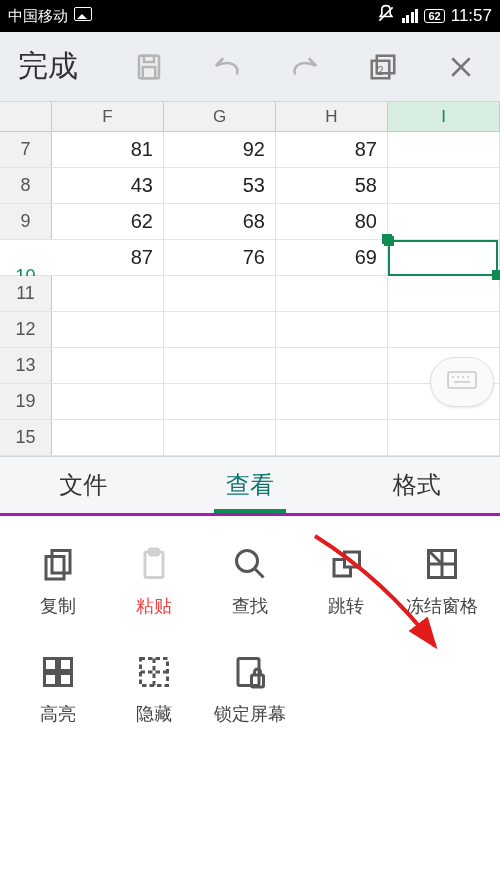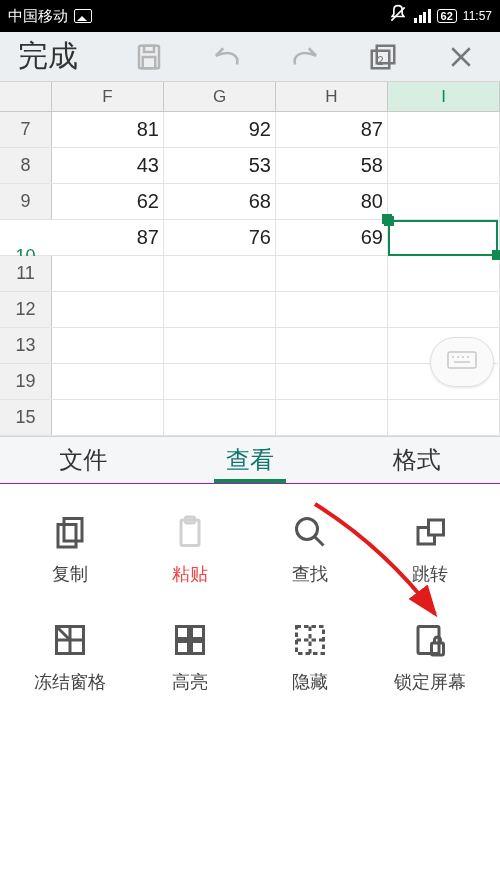--- a/index.html
+++ b/index.html
@@ -1,62 +1,62 @@
 <!DOCTYPE html>
 <html><head>
 <meta charset="utf-8">
 <style>
 * { margin: 0; padding: 0; box-sizing: border-box; font-family: -apple-system, "Helvetica Neue", Arial, sans-serif; }
 html, body { width: 500px; height: 890px; overflow: hidden; background: #fff; }
 
 
 .status-bar { height: 32px; background: #000; color: #fff; display: flex; align-items: center; justify-content: space-between; padding: 0 8px; font-size: 15px; }
-.status-left { display: flex; align-items: center; gap: 6px; }
+.status-left { display: flex; gap: 6px; }
 .status-right { display: flex; align-items: center; gap: 6px; }
 .picture-icon { width: 18px; height: 14px; border: 1.5px solid #fff; border-radius: 2px; position: relative; }
 .picture-icon::after { content: ""; position: absolute; bottom: 1px; left: 2px; width: 0; height: 0; border-left: 5px solid transparent; border-right: 5px solid transparent; border-bottom: 5px solid #fff; }
 .mute-icon { font-size: 18px; }
 .signal-icon { display: inline-flex; align-items: flex-end; gap: 1.5px; }
 .signal-icon span { width: 3px; background: #fff; }
 .signal-icon span:nth-child(1){height:5px;} .signal-icon span:nth-child(2){height:8px;} .signal-icon span:nth-child(3){height:11px;} .signal-icon span:nth-child(4){height:14px;}
 .battery-box { border: 1.5px solid #fff; border-radius: 3px; padding: 0 3px; font-size: 11px; font-weight: bold; position: relative; }
 
 
-.toolbar { height: 50px; background: #eceff1; display: flex; align-items: center; border-bottom: 1px solid #d5d5d5; }
+.toolbar { height: 70px; background: #eceff1; display: flex; align-items: center; border-bottom: 1px solid #d5d5d5; }
 .toolbar .done { flex: 0 0 110px; font-size: 30px; color: #333; padding-left: 18px; }
 .toolbar .tb-icon { flex: 1; display: flex; align-items: center; justify-content: center; color: #b0b0b0; }
 .toolbar svg { stroke-width: 2; }
 
 
 .sheet { position: relative; }
 .col-headers { display: flex; height: 30px; border-bottom: 1px solid #c9c9c9; font-size: 17px; color: #555; }
 .row-head-spacer { width: 52px; background: #f1f1f1; border-right: 1px solid #c9c9c9; }
 .col-h { width: 112px; background: #f1f1f1; border-right: 1px solid #c9c9c9; display: flex; align-items: center; justify-content: center; }
 .col-h.selected { background: #d9eee2; color: #0e8a52; }
 
 .row { display: flex; height: 36px; border-bottom: 1px solid #e3e3e3; }
 .row-h { width: 52px; background: #f1f1f1; border-right: 1px solid #c9c9c9; display: flex; align-items: center; justify-content: center; font-size: 18px; color: #555; }
 .row-h.selected { background: #d9eee2; color: #0e8a52; margin-top: 36px; }
-.cell { width: 112px; border-right: 1px solid #e3e3e3; display: flex; align-items: center; justify-content: flex-end; padding-right: 4px; font-size: 20px; color: #222; }
+.cell { width: 112px; border-right: 1px solid #e3e3e3; display: flex; align-items: center; justify-content: flex-end; padding-right: 10px; font-size: 20px; color: #222; }
 
 
 .sel-cell { position: absolute; border: 2px solid #0e8a52; pointer-events: none; }
 .sel-handle { width: 10px; height: 10px; background: #0e8a52; position: absolute; }
 .kb-btn { position: absolute; right: 6px; top: 255px; width: 64px; height: 50px; border: 1px solid #e0e0e0; border-radius: 32px; background: #fafafa; box-shadow: 0 1px 3px rgba(0,0,0,0.1); display:flex; align-items:center; justify-content:center; }
 
 
-.tabs { height: 48px; background: #f4f6f7; display: flex; align-items: center; justify-content: space-around; border-top: 1px solid #d5d5d5; border-bottom: 1px solid #a21caf; font-size: 24px; color: #333; }
+.tabs { height: 60px; background: #f4f6f7; display: flex; align-items: center; justify-content: space-around; border-top: 1px solid #d5d5d5; border-bottom: 3px solid #a21caf; font-size: 24px; color: #333; }
 .tab { padding: 0 12px; height: 100%; display: flex; align-items: center; position: relative; }
 .tab.active { color: #0f766e; }
 .tab.active::after { content:""; position:absolute; bottom:0; left:0; right:0; height:4px; background:#0e8a52; }
 .tab .chev { margin-left: 4px; color: #888; font-size: 18px; }
 
 
 .panel { background: #fff; padding: 28px 10px; position: relative; }
-.action-grid { display: grid; grid-template-columns: repeat(4, 1fr); row-gap: 34px; }
+.action-grid { display: grid; grid-template-columns: repeat(5, 1fr); row-gap: 34px; }
 .action { display: flex; flex-direction: column; align-items: center; gap: 10px; font-size: 18px; color: #444; }
 .action.disabled { color: #ef4444; }
 .action .ic { width: 40px; height: 40px; display:flex; align-items:center; justify-content:center; }
 .action.disabled svg { stroke: #d0d0d0; }
 .action svg { stroke: #555; stroke-width: 2; fill: none; }
 
 .arrow { position: absolute; pointer-events: none; }
 </style>
 </head>
 <body>
@@ -73,21 +73,21 @@
           <line x1="4" y1="20" x2="20" y2="4"></line>
         </svg>
     </span>
     <span class="signal-icon">
         <span></span>
         <span></span>
         <span></span>
         <span></span>
       </span>
     <span class="battery-box"><span>62</span></span>
-    <span style="font-size:12px;">11:57</span>
+    <span style="font-size:17px;">11:57</span>
   </div>
 </div>
 
 <div class="toolbar">
   <div class="done">完成</div>
   <div class="tb-icon">
     <svg width="30" height="30" viewBox="0 0 24 24" fill="none" stroke="#b5b5b5">
         <rect x="4" y="3" width="16" height="18" rx="1"></rect>
         <rect x="8" y="3" width="8" height="5"></rect>
         <rect x="7" y="12" width="10" height="9"></rect>

